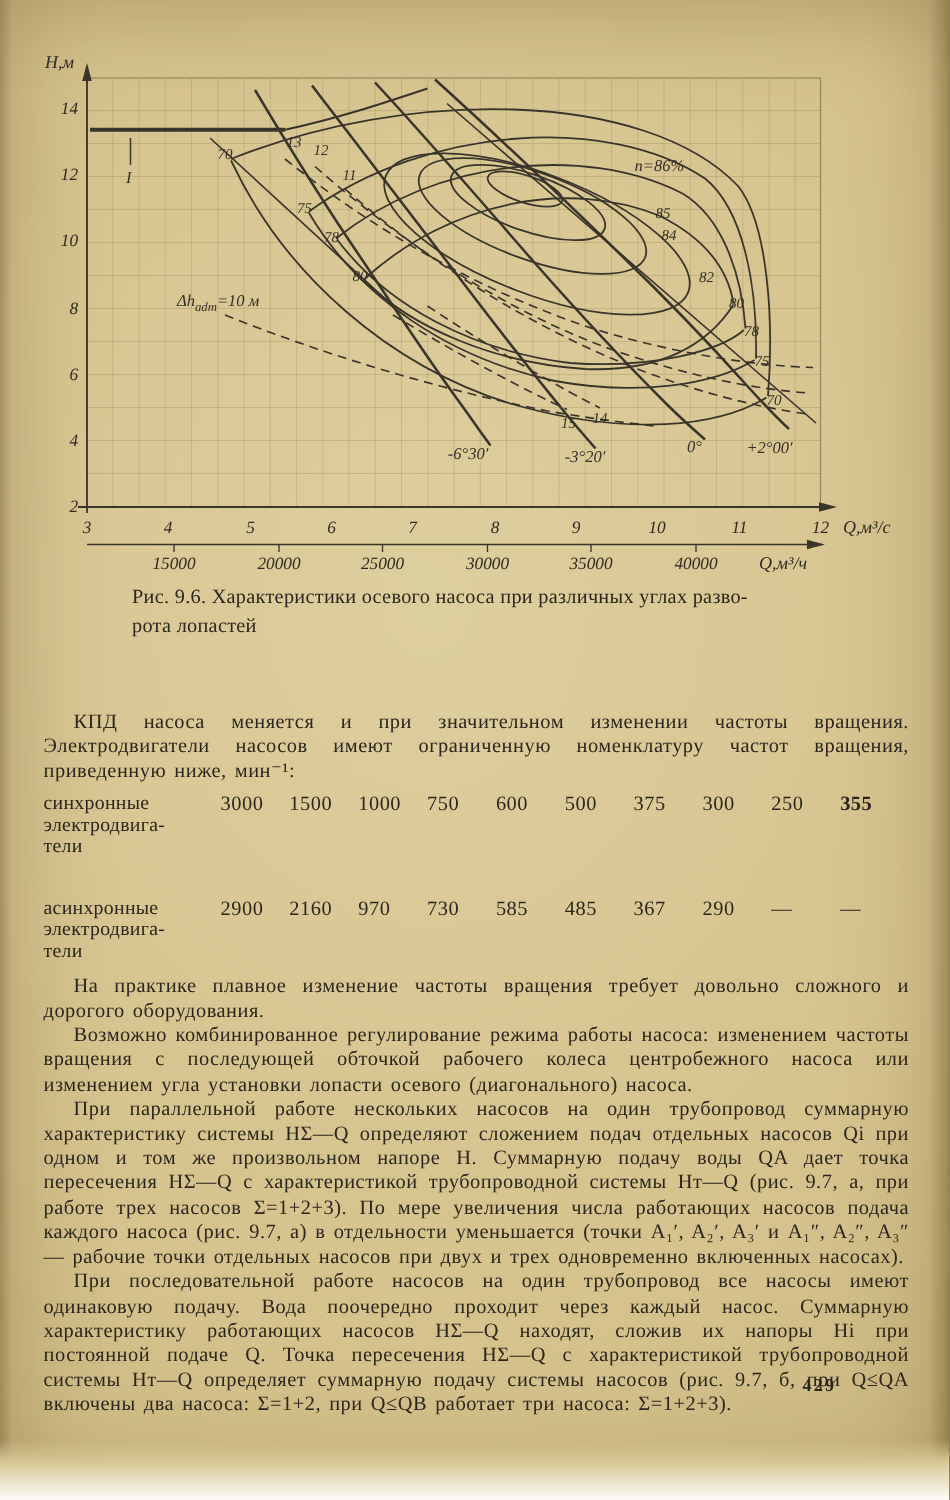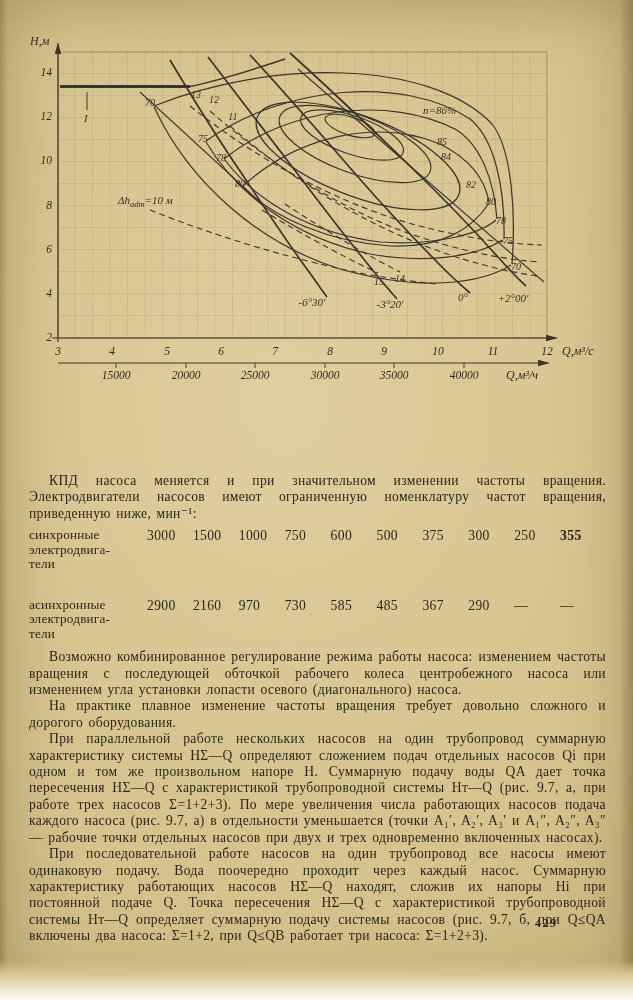--- a/index.html
+++ b/index.html
@@ -161,20 +161,22 @@
       <text class="lbs" x="379" y="271" text-anchor="middle">15</text>
       <text class="lbs" x="400" y="268" text-anchor="middle">14</text>
 
       <text class="lb" x="118" y="190"><tspan>Δh</tspan><tspan font-size="8.5" dy="3">adm</tspan><tspan dy="-3">=10 м</tspan></text>
 
       <text class="lb" x="84" y="108" font-size="13">I</text>
     </g>
   </svg>
 
   <div class="caption">
+    <div>Рис. 9.6. Характеристики осевого насоса при различных углах разво-</div>
+    <div>рота лопастей</div>
   </div>
 
   <div class="body-text">
     <p class="para">КПД насоса меняется и при значительном изменении частоты вращения. Электродвигатели насосов имеют ограниченную номенклатуру частот вращения, приведенную ниже, мин⁻¹:</p>
 
     <div class="freq-table">
       <div class="trow">
         <div class="tlabel">
           <div>синхронные</div>
           <div>электродвига-</div>
@@ -203,22 +205,22 @@
         <span class="tval">730</span>
         <span class="tval">585</span>
         <span class="tval">485</span>
         <span class="tval">367</span>
         <span class="tval">290</span>
         <span class="tval">—</span>
         <span class="tval">—</span>
       </div>
     </div>
 
+    <p class="para">На практике плавное изменение частоты вращения требует довольно сложного и дорогого оборудования.</p>
     <p class="para">Возможно комбинированное регулирование режима работы насоса: изменением частоты вращения с последующей обточкой рабочего колеса центробежного насоса или изменением угла установки лопасти осевого (диагонального) насоса.</p>
-    <p class="para">На практике плавное изменение частоты вращения требует довольно сложного и дорогого оборудования.</p>
     <p class="para">При параллельной работе нескольких насосов на один трубопровод суммарную характеристику системы HΣ—Q определяют сложением подач отдельных насосов Qi при одном и том же произвольном напоре H. Суммарную подачу воды QA дает точка пересечения HΣ—Q с характеристикой трубопроводной системы Hт—Q (рис. 9.7, а, при работе трех насосов Σ=1+2+3). По мере увеличения числа работающих насосов подача каждого насоса (рис. 9.7, а) в отдельности уменьшается (точки A₁′, A₂′, A₃′ и A₁″, A₂″, A₃″ — рабочие точки отдельных насосов при двух и трех одновременно включенных насосах).</p>
     <p class="para">При последовательной работе насосов на один трубопровод все насосы имеют одинаковую подачу. Вода поочередно проходит через каждый насос. Суммарную характеристику работающих насосов HΣ—Q находят, сложив их напоры Hi при постоянной подаче Q. Точка пересечения HΣ—Q с характеристикой трубопроводной системы Hт—Q определяет суммарную подачу системы насосов (рис. 9.7, б, при Q≤QA включены два насоса: Σ=1+2, при Q≤QB работает три насоса: Σ=1+2+3).</p>
   </div>
 
   <div class="pageno">429</div>
 
   <div class="edge-left"></div>
   <div class="edge-right"></div>
   <div class="edge-bottom"></div>
 </div>

